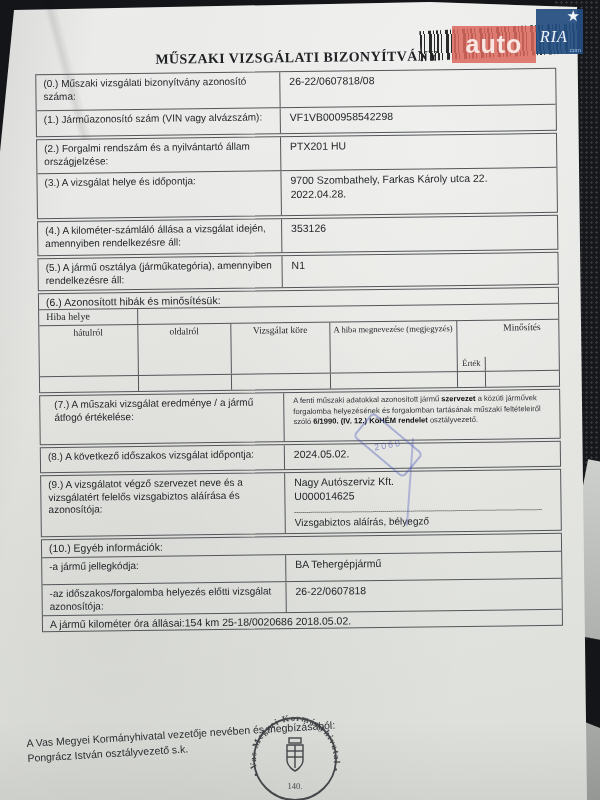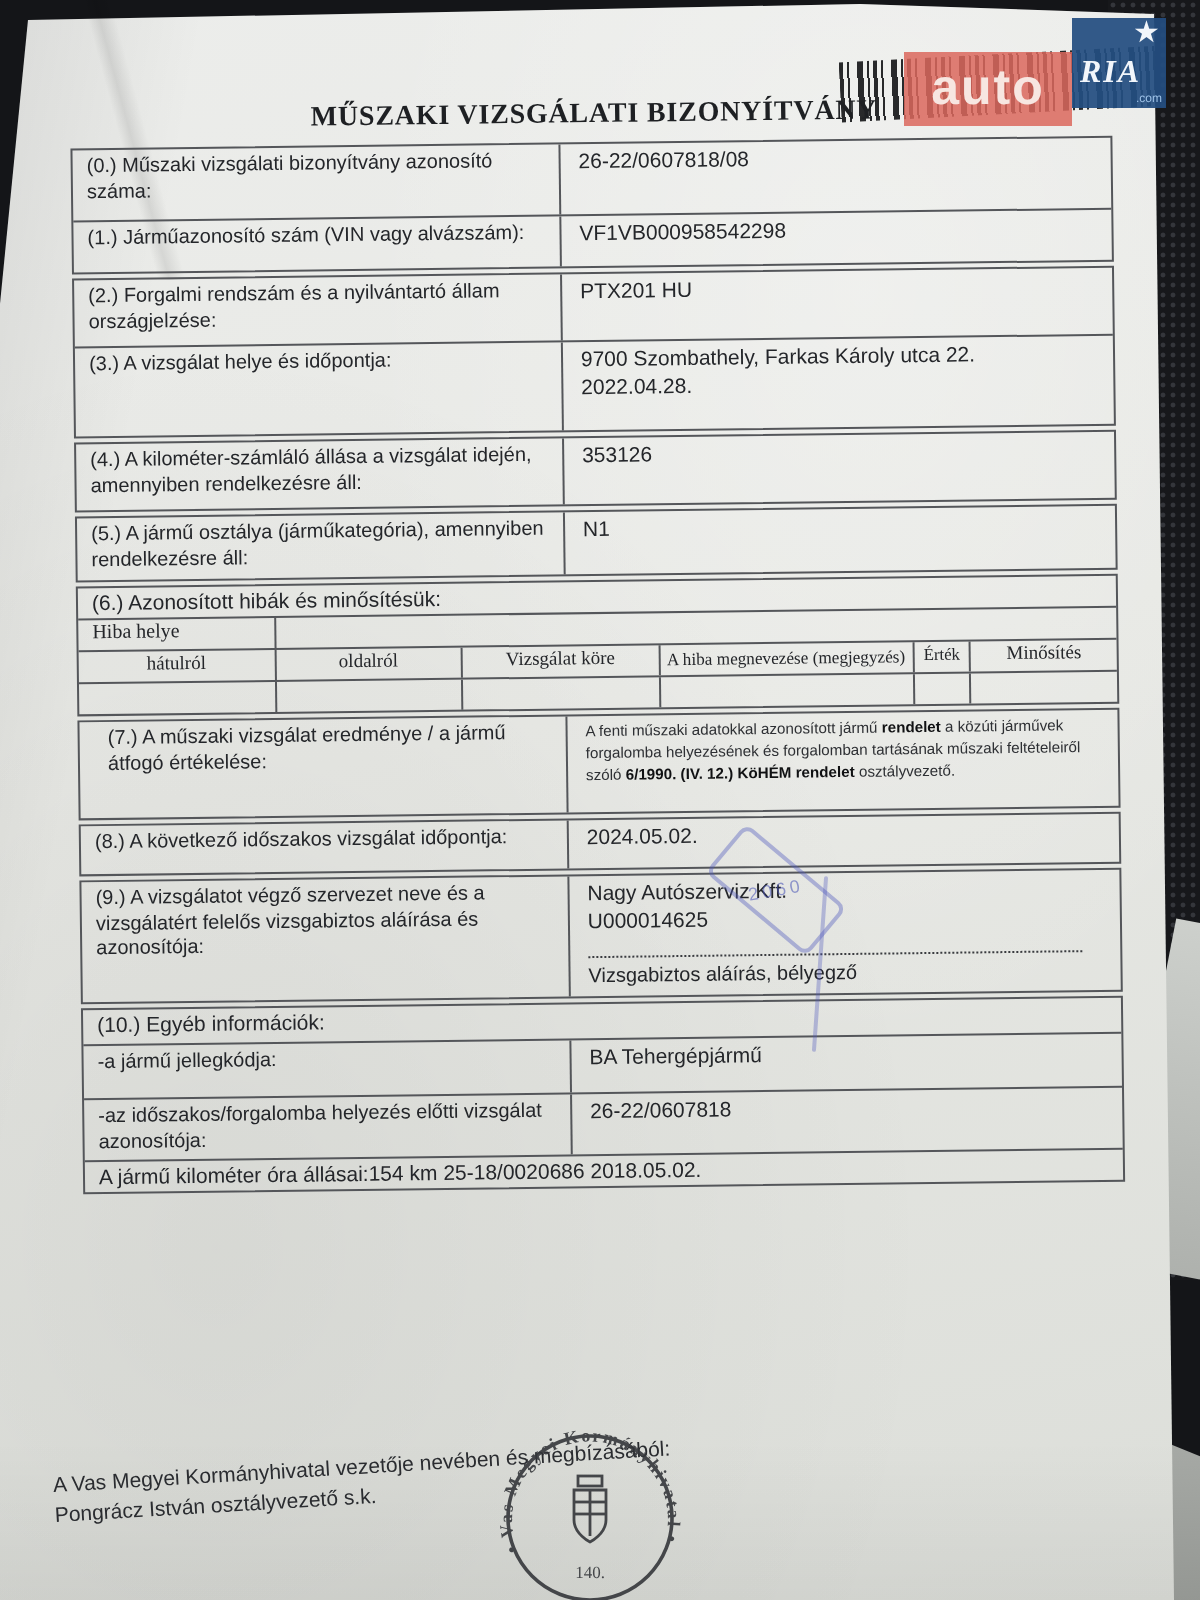--- a/index.html
+++ b/index.html
@@ -54,21 +54,21 @@
     background:rgba(219,103,93,0.85);
     display:flex;align-items:center;justify-content:center;
   }
   .wm-red .t{color:#f7e6e1;font-size:25px;font-weight:bold;letter-spacing:1px;line-height:1;text-align:right;}
   .wm-blue{
     position:absolute;left:536px;top:9px;width:47px;height:45px;z-index:3;
     background:rgba(35,78,128,0.93);
   }
   .wm-blue .star{position:absolute;right:3px;top:-2px;color:#f2f6fb;font-size:15px;}
   .wm-blue .ria{
-    position:absolute;left:4px;bottom:8px;color:#f2f6fb;font-size:16px;font-weight:bold;
+    position:absolute;left:4px;bottom:8px;color:#f2f6fb;font-size:16px;font-weight:normal;
     font-family:"Liberation Serif",serif;font-style:italic;letter-spacing:1px;
   }
   .wm-blue .com{position:absolute;right:2px;bottom:1px;color:#9dc1e6;font-size:6px;}
   
   .sheet{position:absolute;left:0;top:0;width:600px;height:800px;z-index:2;transform:rotate(-0.7deg);transform-origin:300px 300px;}
   .doc-title{
     position:absolute;left:40px;top:50px;width:520px;text-align:center;
     font-family:"Liberation Serif",serif;font-weight:bold;font-size:14px;
     letter-spacing:0.4px;color:#1e2023;
   }
@@ -179,37 +179,37 @@
       </div>
       <div class="row" style="min-height:15px;">
         <div class="place-cell">Hiba helye</div>
         <div style="flex:1;"></div>
       </div>
       <div class="row hrow">
         <div class="hcell w1">hátulról</div>
         <div class="hcell w2">oldalról</div>
         <div class="hcell w3">Vizsgálat köre</div>
         <div class="hcell w4" style="font-size:8.6px;">A hiba megnevezése (megjegyzés)</div>
-        <div class="hcell w5" style="font-size:8.4px;padding:2px 1px;">Érték</div>
+        <div class="hcell w5" style="font-size:8.4px;padding:2px 1px;margin-top:36px;">Érték</div>
         <div class="hcell w6">Minősítés</div>
       </div>
       <div class="row hrow" style="min-height:15px;">
         <div class="hcell w1"></div>
         <div class="hcell w2"></div>
         <div class="hcell w3"></div>
         <div class="hcell w4"></div>
         <div class="hcell w5"></div>
         <div class="hcell w6"></div>
       </div>
     </div>
 
     <div class="block">
       <div class="row" style="min-height:48px;">
         <div class="cl" style="padding-left:14px;">(7.) A műszaki vizsgálat eredménye / a jármű átfogó értékelése:</div>
-        <div class="cr small-val"><span>A fenti műszaki adatokkal azonosított jármű </span><b>rendelet</b><span> a közúti járművek forgalomba helyezésének és forgalomban tartásának műszaki feltételeiről szóló </span><b>6/1990. (IV. 12.) KöHÉM rendelet</b><span> osztályvezető.</span></div>
+        <div class="cr small-val"><span>A fenti műszaki adatokkal azonosított jármű </span><b>szervezet</b><span> a közúti járművek forgalomba helyezésének és forgalomban tartásának műszaki feltételeiről szóló </span><b>6/1990. (IV. 12.) KöHÉM rendelet</b><span> osztályvezető.</span></div>
       </div>
     </div>
 
     <div class="block">
       <div class="row" style="min-height:24px;">
         <div class="cl">(8.) A következő időszakos vizsgálat időpontja:</div>
         <div class="cr">2024.05.02.</div>
       </div>
     </div>
 

